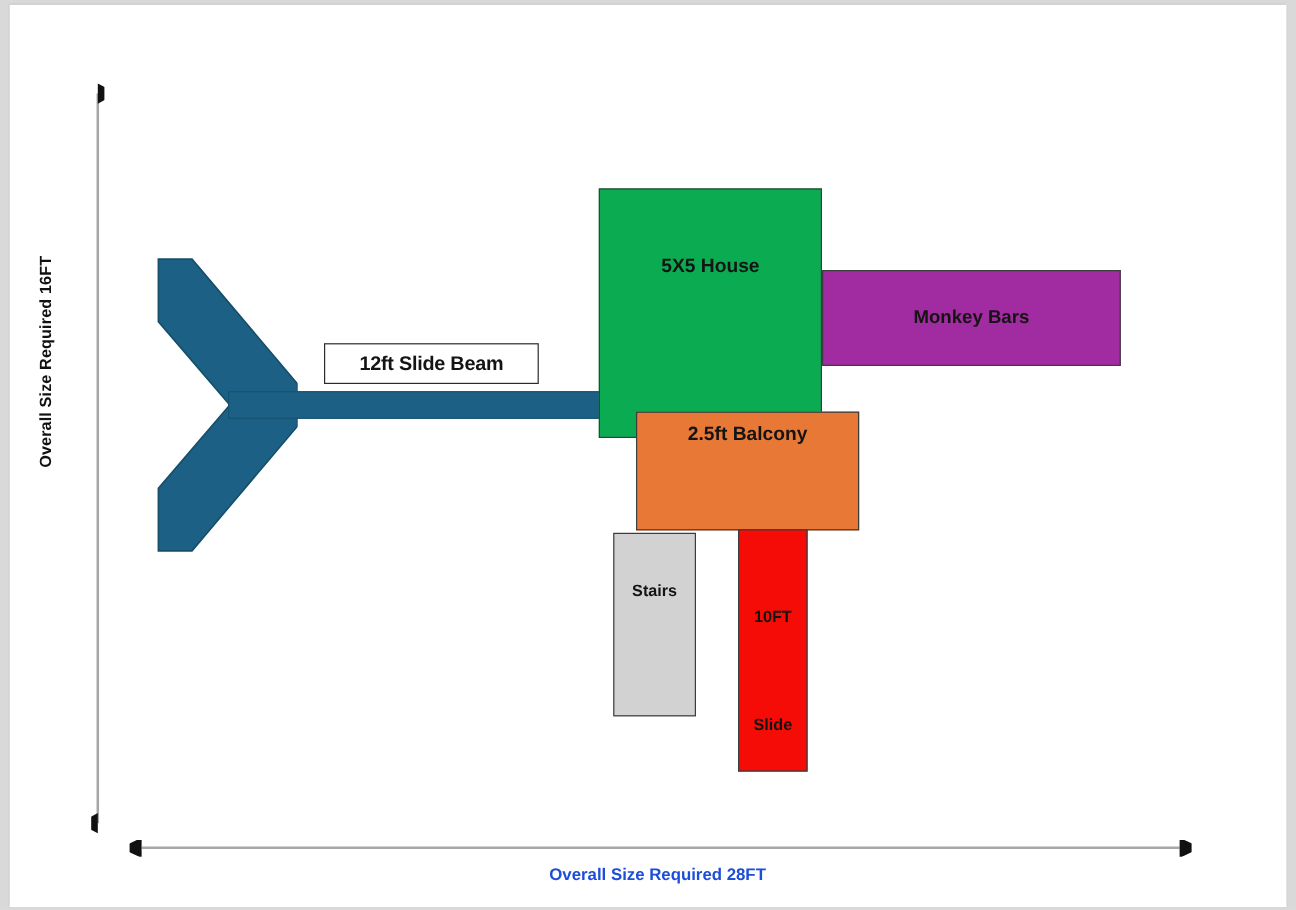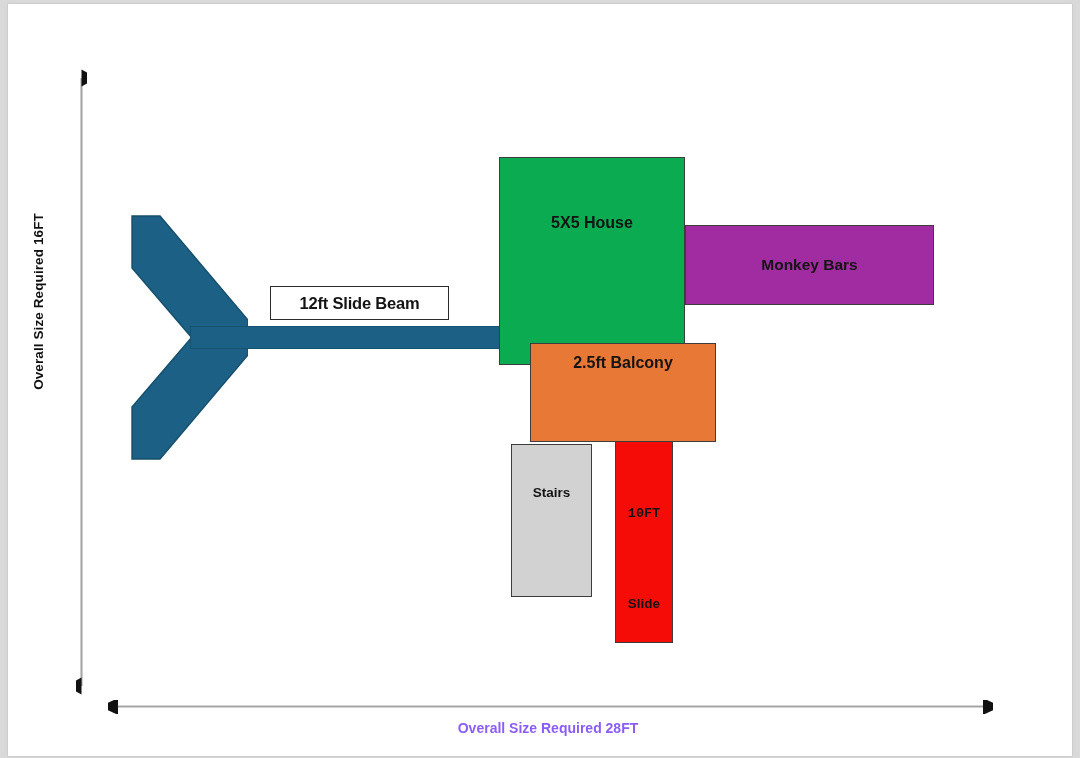--- a/index.html
+++ b/index.html
@@ -63,21 +63,21 @@
     white-space: nowrap;
   }
   .h-axis-label {
     position: absolute;
     left: 300px;
     top: 716px;
     width: 480px;
     text-align: center;
     font-size: 14px;
     font-weight: bold;
-    color: #8b5cf6;
+    color: #1d4ed8;
     white-space: nowrap;
   }
 
   
   .shape {
     position: absolute;
     box-sizing: border-box;
     border: 1.3px solid #3d3d3d;
     display: flex;
     justify-content: center;
@@ -143,39 +143,39 @@
     background: #E87836;
     align-items: flex-start;
     padding-top: 10px;
     font-size: 16px;
     margin-left: 31px;
   }
 
   .stairs {
     left: 503px;
     top: 440px;
-    width: 81px;
+    width: 69px;
     height: 153px;
     background: #D2D2D2;
     align-items: flex-start;
     padding-top: 40px;
     font-size: 13.5px;
   }
 
   .slide {
     left: 607px;
     top: 437px;
     width: 58px;
     height: 202px;
     background: #F60C06;
     flex-direction: column;
     align-items: center;
     font-size: 13.5px;
   }
-  .slide .lbl-top { margin-top: 32px; font-family: Liberation Mono, monospace; }
+  .slide .lbl-top { margin-top: 32px; }
   .slide .lbl-bot { margin-top: 75px; }
 </style>
 </head>
 <body>
 
 <div id="canvas">
   <div class="sheet">
 
     <div class="v-axis">
       <svg width="11" height="628" viewBox="0 0 11 628">

